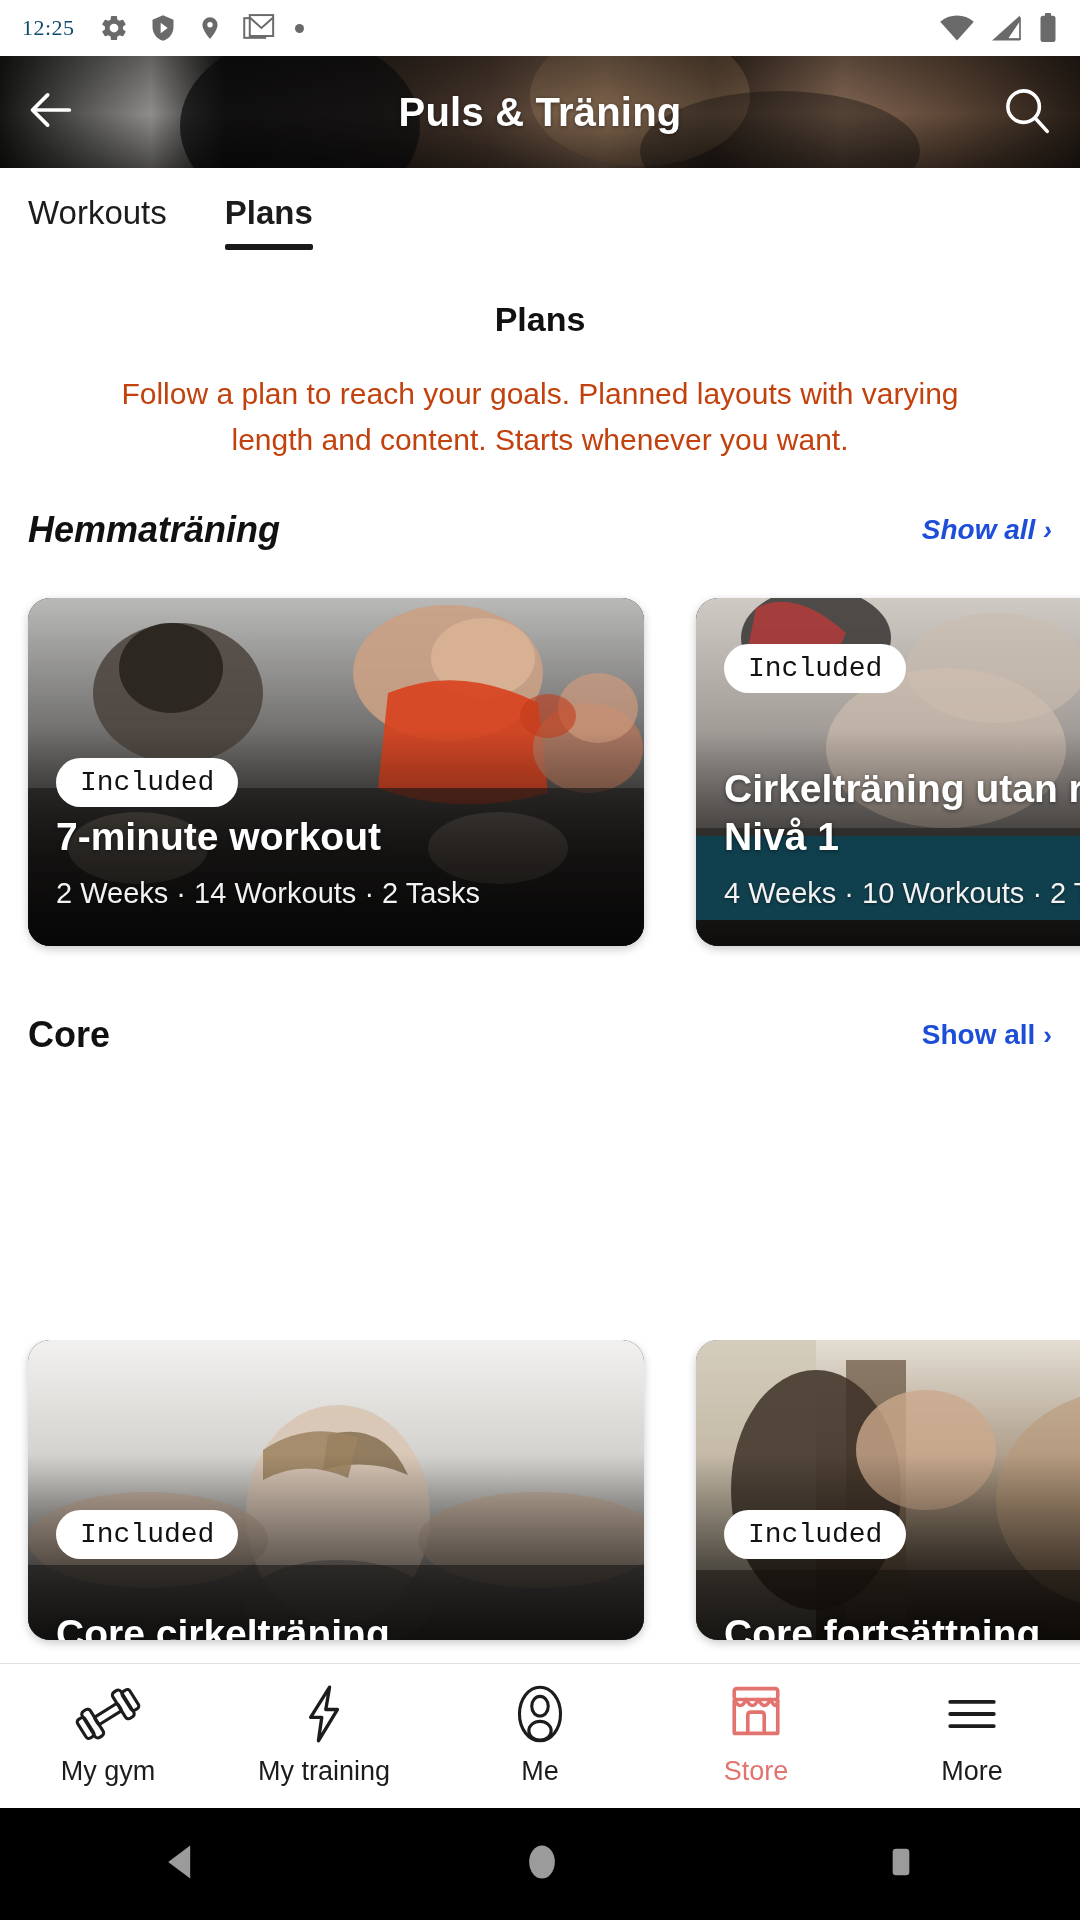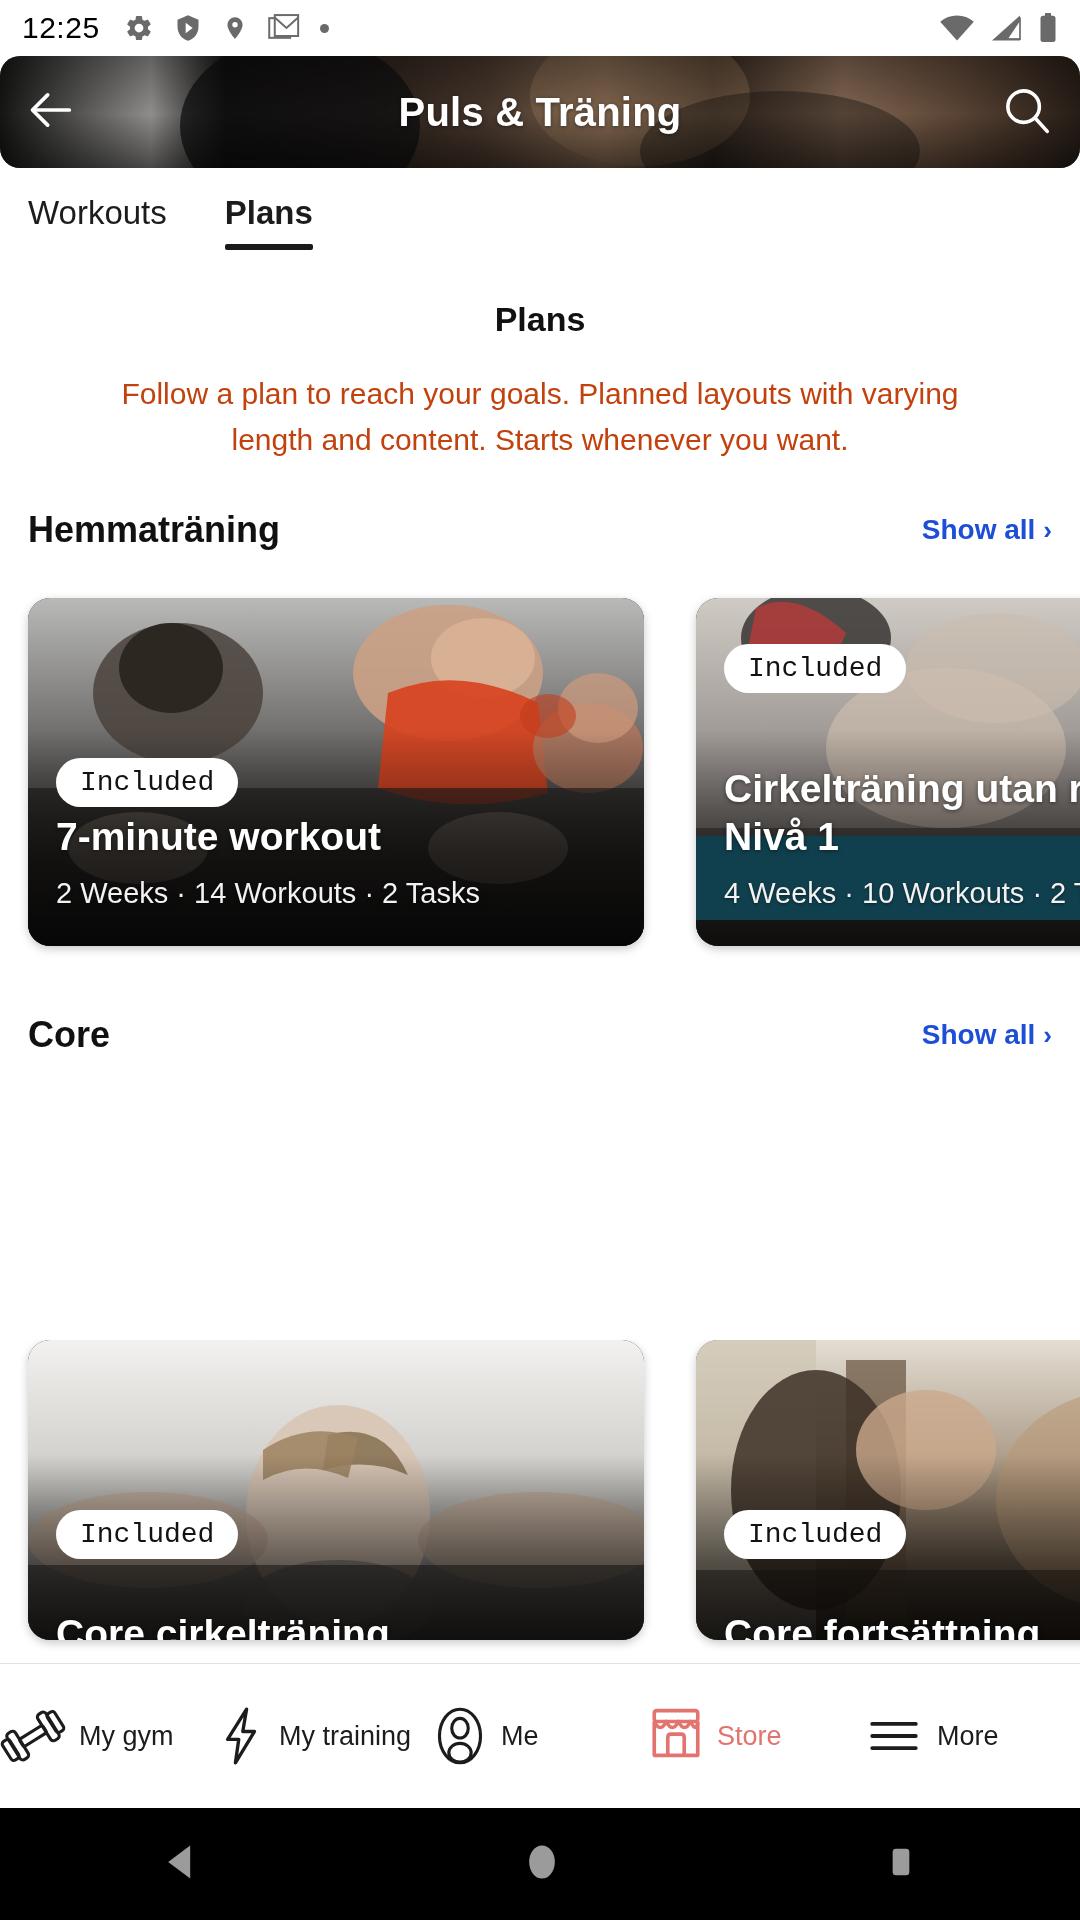--- a/index.html
+++ b/index.html
@@ -10,32 +10,31 @@
     overflow:hidden;
   }
   .phone { position:relative; width:1080px; height:1920px; background:#fff; }
 
   
   .statusbar {
     position:absolute; top:0; left:0; width:1080px; height:56px;
     background:#ffffff; display:flex; align-items:center;
     padding:0 22px; z-index:40;
   }
-  .sb-time { font-size:30px; color:#000000; letter-spacing:.5px; font-family:Liberation Sans, sans-serif; }
+  .sb-time { font-size:22px; color:#0c4a6e; letter-spacing:.5px; font-family:Liberation Serif, serif; }
   .sb-left-icons { display:flex; align-items:center; gap:20px; margin-left:24px; }
   .sb-left-icons svg { display:block; }
   .sb-dot { width:9px; height:9px; border-radius:50%; background:#6a6a6a; }
   .sb-right { margin-left:auto; display:flex; align-items:center; gap:16px; }
   .sb-right svg { display:block; }
 
   
   .hero {
     position:absolute; top:56px; left:0; width:1080px; height:112px;
     overflow:hidden;
-    border-radius:20px;
   }
   .hero-bg { position:absolute; inset:0; }
   .hero-scrim { position:absolute; inset:0; background:rgba(0,0,0,0.30); }
   .hero-inner {
     position:absolute; inset:0; display:flex; align-items:center;
     padding:0 26px; z-index:3;
   }
   .hero-title {
     position:absolute; left:0; right:0; text-align:center;
     color:#fff; font-size:40px; font-weight:700; letter-spacing:.2px;
@@ -105,21 +104,21 @@
     background:#10404e; z-index:2;
   }
 
   
   .bottomnav {
     position:absolute; left:0; bottom:112px; width:1080px; height:145px;
     background:#fff; border-top:1px solid #e2e2e2;
     display:flex; align-items:center; z-index:30;
   }
   .navitem {
-    flex:1; display:flex; flex-direction:row; align-items:center;
+    flex:1; display:flex; flex-direction:column; align-items:center;
     gap:13px; cursor:pointer; color:#1c1c1c;
   }
   .navitem .nlabel { font-size:27px; }
   .navitem.active { color:#e2736e; }
   .navitem svg { display:block; }
 
   
   .androidnav {
     position:absolute; left:0; bottom:0; width:1080px; height:112px;
     background:#000; display:flex; align-items:center; justify-content:space-around; z-index:35;
@@ -232,21 +231,21 @@
   <div class="tabs">
     <div class="tab">Workouts</div>
     <div class="tab active">Plans</div>
   </div>
 
   <div class="intro">
     <div class="intro-title">Plans</div>
     <div class="intro-desc">Follow a plan to reach your goals. Planned layouts with varying length and content. Starts whenever you want.</div>
   </div>
 
-  <div class="section-head" style="top:500px;">
+  <div class="section-head" style="top:500px;font-style:italic;">
     <span class="section-title">Hemmaträning</span>
     <span class="show-all">
       <span>Show all</span>
       <span class="chev">›</span>
     </span>
   </div>
 
   <div class="rail" style="top:598px;">
 
     <div class="card rail1">

